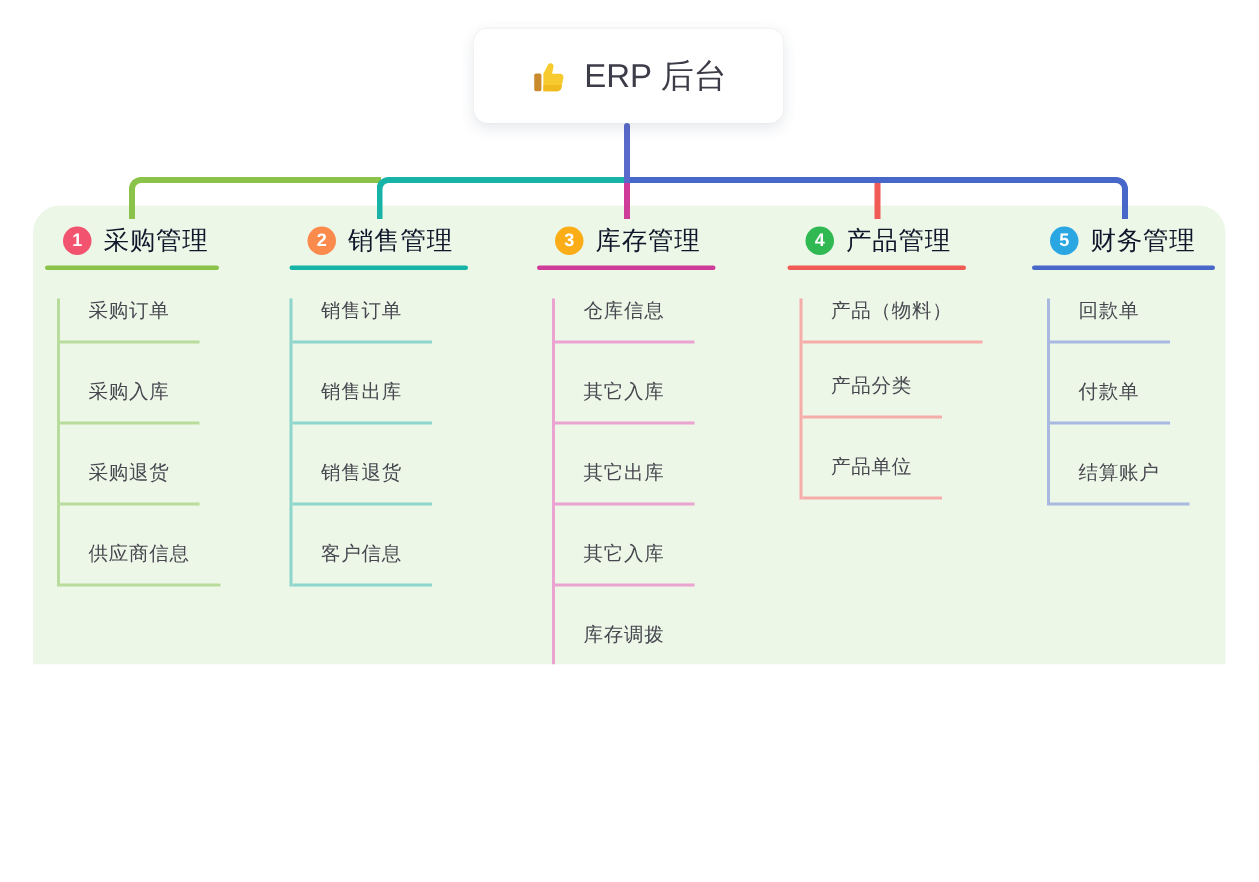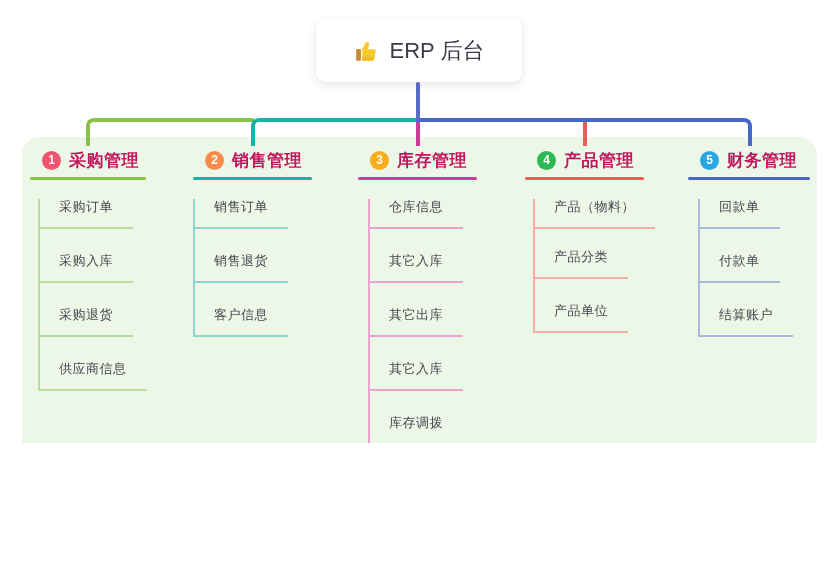--- a/index.html
+++ b/index.html
@@ -34,21 +34,21 @@
   .b1{left:30px;width:116px}
   .b2{left:193px;width:119px}
   .b3{left:358px;width:119px}
   .b4{left:525px;width:119px}
   .b5{left:688px;width:122px}
   .branch-header{display:flex;align-items:center;gap:8px;padding-left:12px;height:24px;cursor:default;}
   .badge{
     width:19px;height:19px;border-radius:50%;flex:0 0 19px;
     color:#fff;font-size:12px;font-weight:bold;line-height:19px;text-align:center;
   }
-  .branch-label{font-size:17px;color:#be185d;font-weight:700;letter-spacing:.5px;white-space:nowrap;}
+  .branch-label{font-size:17px;color:#0f172a;font-weight:400;letter-spacing:.5px;white-space:nowrap;}
   .branch-underline{height:3px;margin-top:5px;border-radius:2px;}
   .children{border-left:2px solid;}
   .b1 .children{margin-left:8px}
   .b2 .children{}
   .b3 .children{margin-left:10px}
   .b4 .children{margin-left:8px}
   .b5 .children{margin-left:10px}
   .child-item{
     width:max-content;margin-top:24px;line-height:16px;
     padding:0 20px 12px 19px;border-bottom:2px solid;
@@ -96,20 +96,21 @@
   </div>
 
   <div class="branch b2">
     <div class="branch-header">
       <span class="badge" style="background: rgb(250, 139, 77);">2</span>
       <span class="branch-label">销售管理</span>
     </div>
     <div class="branch-underline" style="background: rgb(23, 179, 166);"></div>
     <div class="children" style="border-left-color: rgb(142, 214, 204);">
         <div class="child-item" style="border-bottom-color: rgb(142, 214, 204);">销售订单</div>
+        <div class="child-item" style="border-bottom-color: rgb(142, 214, 204);">销售出库</div>
         <div class="child-item" style="border-bottom-color: rgb(142, 214, 204);">销售退货</div>
         <div class="child-item" style="border-bottom-color: rgb(142, 214, 204);">客户信息</div>
       </div>
   </div>
 
   <div class="branch b3">
     <div class="branch-header">
       <span class="badge" style="background: rgb(251, 173, 24);">3</span>
       <span class="branch-label">库存管理</span>
     </div>

